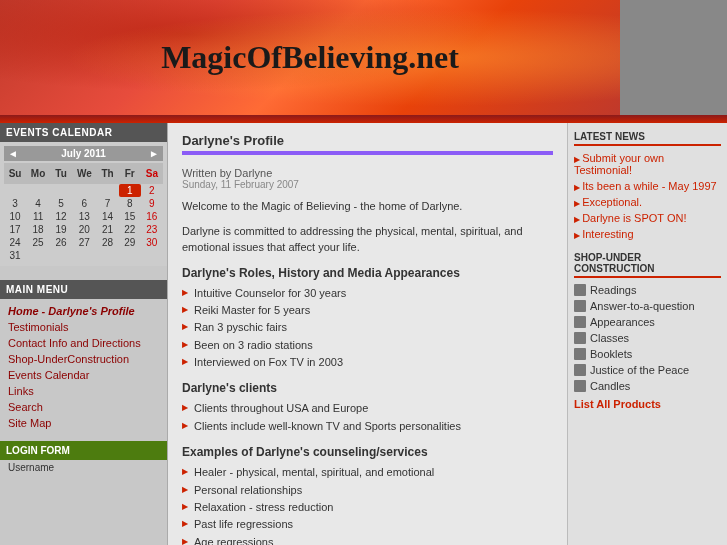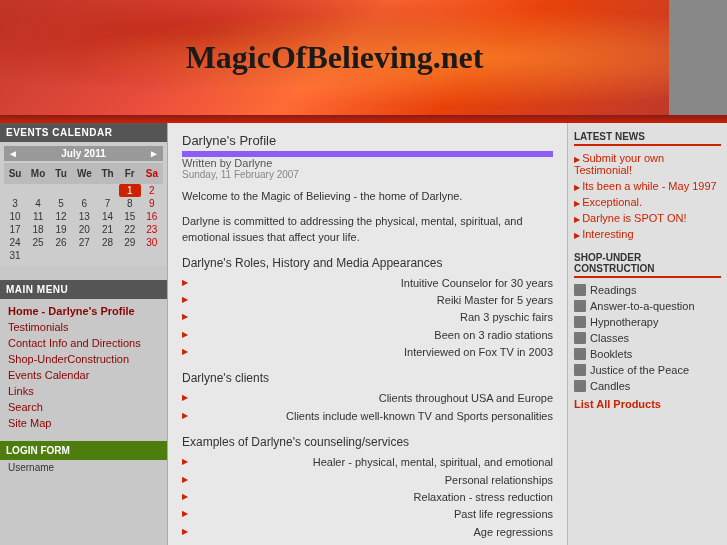--- a/index.html
+++ b/index.html
@@ -1,20 +1,20 @@
 <!DOCTYPE html>
 <html><head>
   <meta charset="utf-8">
   <style>
     * { margin: 0; padding: 0; box-sizing: border-box; }
     body { font-family: Arial, sans-serif; font-size: 12px; background: #888; width: 727px; }
 
     
     #header {
-      width: 669px;
+      width: 620px;
       height: 115px;
       background: linear-gradient(135deg, #c0392b 0%, #e74c3c 30%, #ff6b35 50%, #e8420a 70%, #c0392b 100%);
       display: flex;
       align-items: center;
       justify-content: center;
       position: relative;
       overflow: hidden;
     }
     #header::before {
       content: '';
@@ -126,21 +126,21 @@
       text-transform: uppercase;
       letter-spacing: 0.5px;
       margin-top: 14px;
     }
     .menu-item {
       padding: 2px 8px;
       font-size: 11px;
       color: #8b0000;
       cursor: pointer;
     }
-    .menu-item.active { font-weight: bold; }
+    .menu-item.active { font-weight: bold; font-style: italic; }
 
     
     .login-title {
       background: #4d7c0f;
       color: #fff;
       font-size: 10px;
       font-weight: bold;
       padding: 4px 6px;
       text-transform: uppercase;
       margin-top: 6px;
@@ -155,53 +155,52 @@
     
     #content {
       flex: 1;
       background: #e8e8e8;
       padding: 10px 14px;
       min-height: 420px;
     }
     #content h2 {
       font-size: 13px;
       color: #333;
-      font-weight: normal;
-      border-bottom: 6px solid #8b5cf6;
+      font-weight: bold;
+      border-bottom: 4px solid #8b5cf6;
       padding-bottom: 3px;
-      margin-bottom: 0;
+      margin-bottom: 12px;
     }
     .meta-author {
       font-size: 11px;
       color: #555;
     }
     .meta-date {
       font-size: 10px;
       color: #888;
       margin-bottom: 8px;
     }
     .content-para {
       font-size: 11px;
       color: #333;
       margin-bottom: 8px;
       line-height: 1.5;
     }
     .content-section-title {
       font-size: 12px;
-      font-weight: normal;
+      font-weight: bold;
       color: #333;
       margin: 10px 0 5px;
     }
     .bullet-item {
       font-size: 11px;
       color: #333;
       padding: 1px 0 1px 12px;
       position: relative;
       line-height: 1.4;
-      text-align: right;
     }
     .bullet-item::before {
       content: '▶';
       color: #cc2200;
       font-size: 8px;
       position: absolute;
       left: 0;
       top: 2px;
     }
 
@@ -416,21 +415,21 @@
         <div class="shop-item">
           <span class="shop-icon"></span>
           <span style="font-size: 11px; color: rgb(51, 51, 51);">Readings</span>
         </div>
         <div class="shop-item">
           <span class="shop-icon"></span>
           <span style="font-size: 11px; color: rgb(51, 51, 51);">Answer-to-a-question</span>
         </div>
         <div class="shop-item">
           <span class="shop-icon"></span>
-          <span style="font-size: 11px; color: rgb(51, 51, 51);">Hypnotherapy</span>
+          <span style="font-size: 11px; color: rgb(51, 51, 51);">Appearances</span>
         </div>
         <div class="shop-item">
           <span class="shop-icon"></span>
           <span style="font-size: 11px; color: rgb(51, 51, 51); text-align: center;">Classes</span>
         </div>
         <div class="shop-item">
           <span class="shop-icon"></span>
           <span style="font-size: 11px; color: rgb(51, 51, 51);">Booklets</span>
         </div>
         <div class="shop-item">

